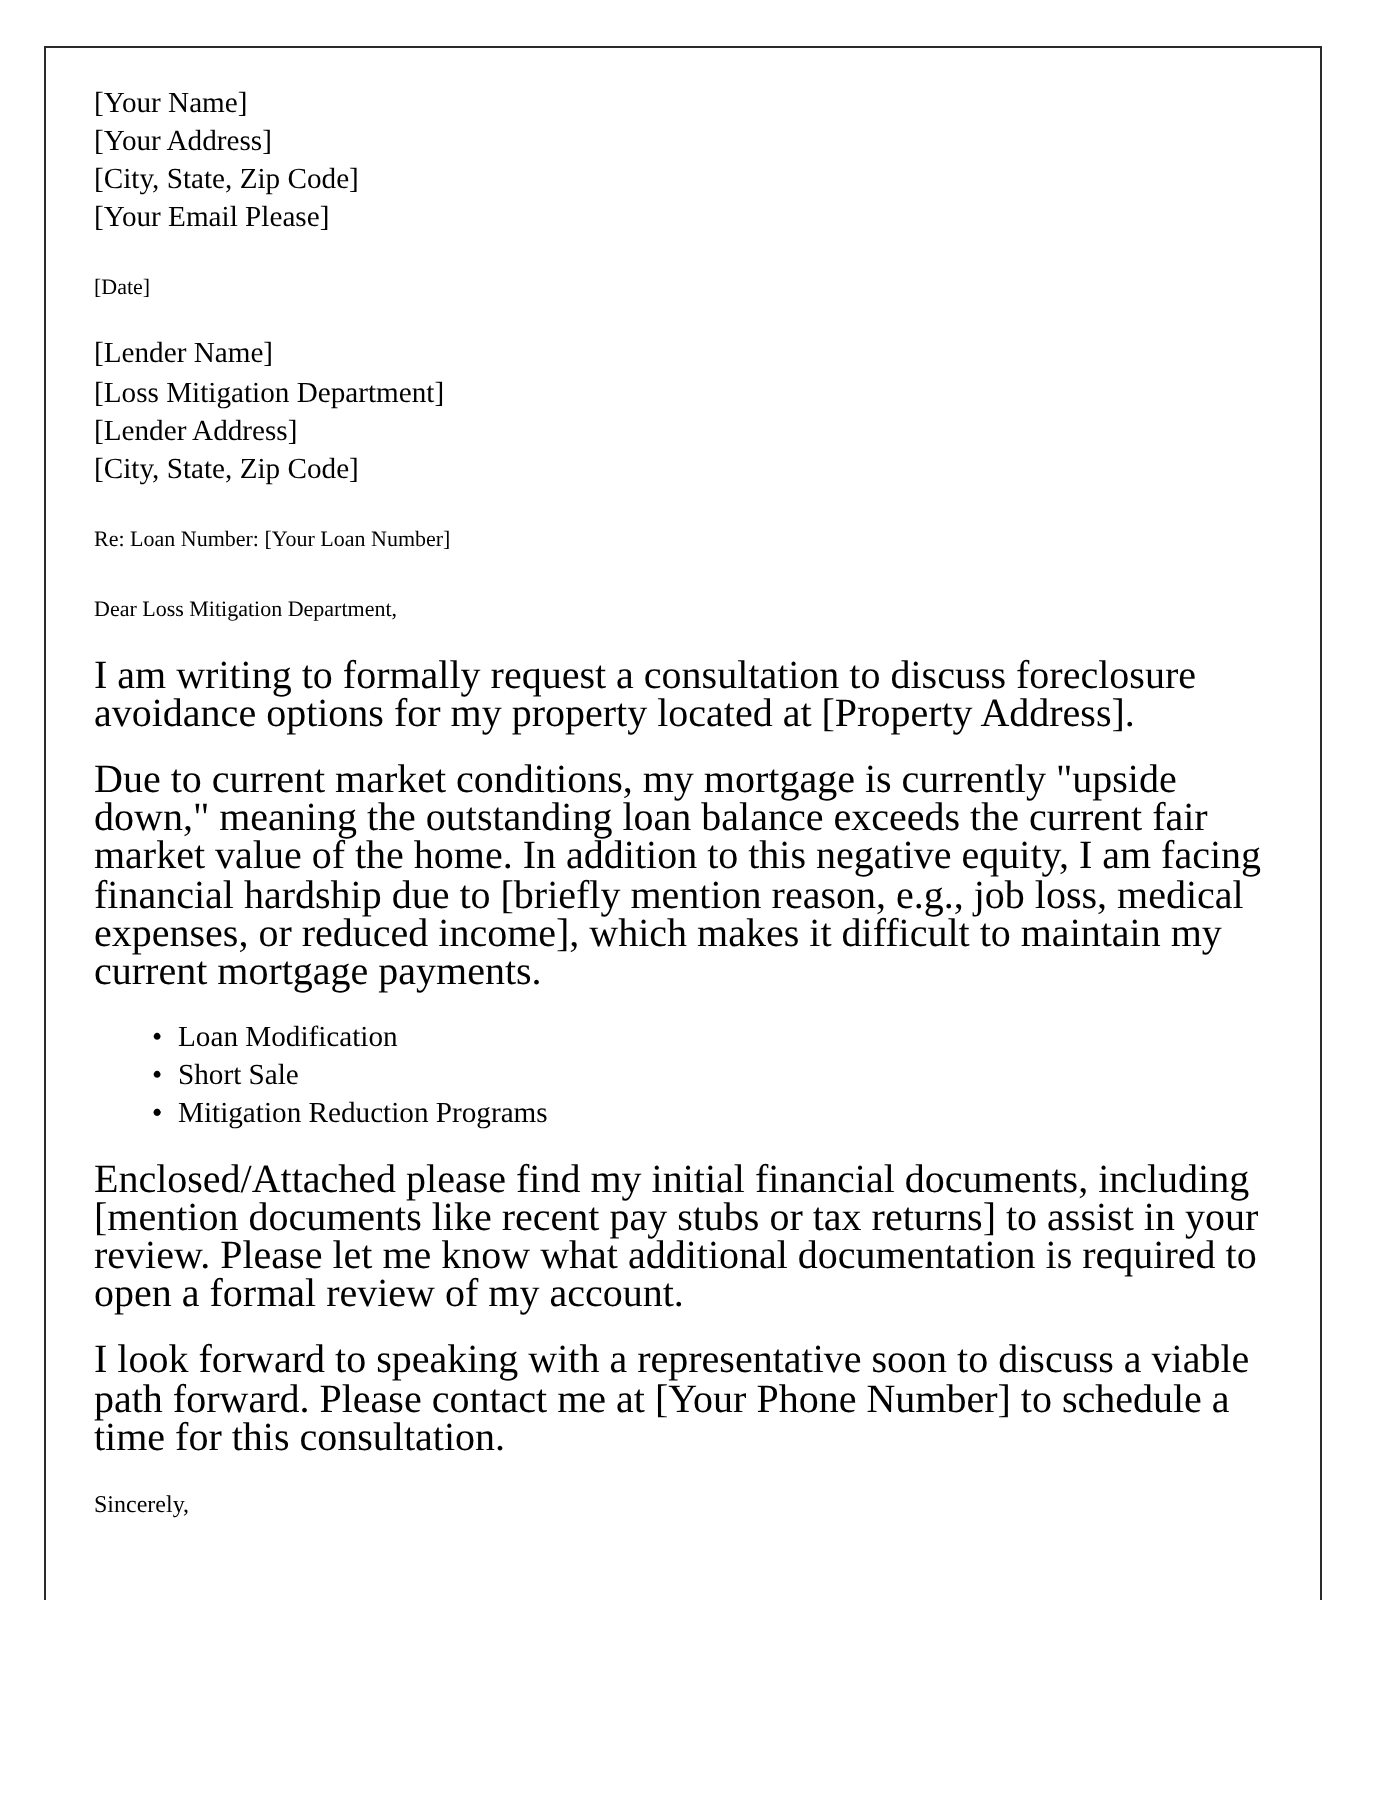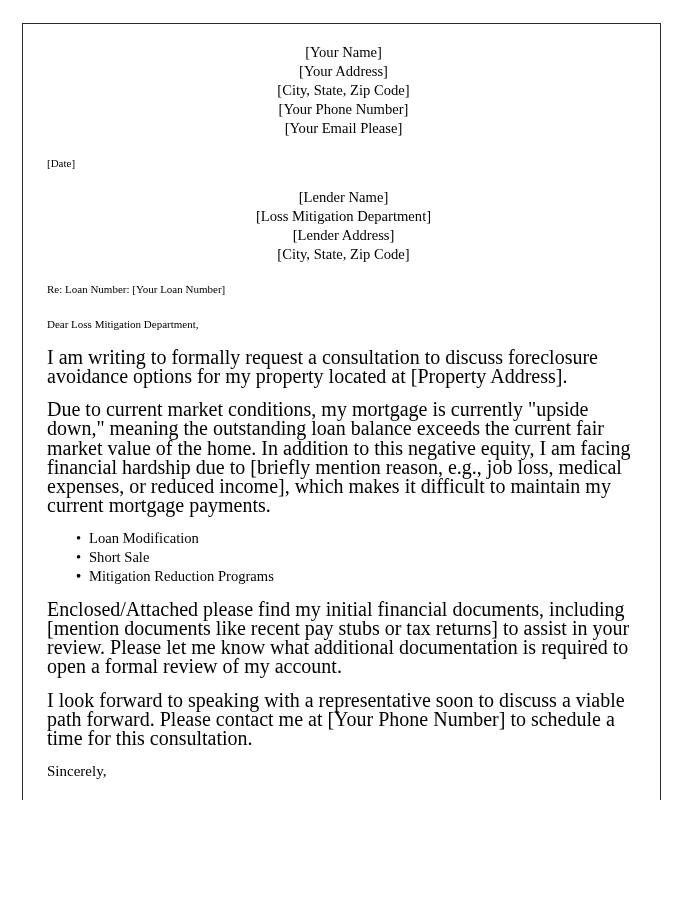--- a/index.html
+++ b/index.html
@@ -42,21 +42,20 @@
 
   .addr-block {
     font-size: 14.6px;
     line-height: 19.1px;
     margin: 0 0 14px 0;
   }
 
   .addr-block .addr-line {
     display: block;
     white-space: nowrap;
-    text-align: center;
   }
 
   .single-line {
     font-size: 11px;
     line-height: 19.1px;
     margin: 16px 0 14px 0;
     white-space: nowrap;
     font-family: Liberation Serif, serif;
   }
 
@@ -83,37 +82,36 @@
 
   ul.option-list li .bullet-glyph {
     position: absolute;
     left: 29px;
     top: 0;
     line-height: 19.1px;
     font-size: 14.6px;
   }
 
   .closing {
-    font-size: 15px;
+    font-size: 12px;
     line-height: 19.1px;
     margin: 0;
     white-space: nowrap;
   }
 </style>
 </head>
 <body>
 
 <div id="page-sheet">
   <div id="letter-body">
 
     <div class="addr-block">
       <span class="addr-line">[Your Name]</span>
       <span class="addr-line">[Your Address]</span>
       <span class="addr-line">[City, State, Zip Code]</span>
-      <span class="addr-line">[Your Phone Number]</span>
       <span class="addr-line">[Your Email Please]</span>
     </div>
 
     <p class="single-line">[Date]</p>
 
     <div class="addr-block">
       <span class="addr-line">[Lender Name]</span>
       <span class="addr-line">[Loss Mitigation Department]</span>
       <span class="addr-line">[Lender Address]</span>
       <span class="addr-line">[City, State, Zip Code]</span>

